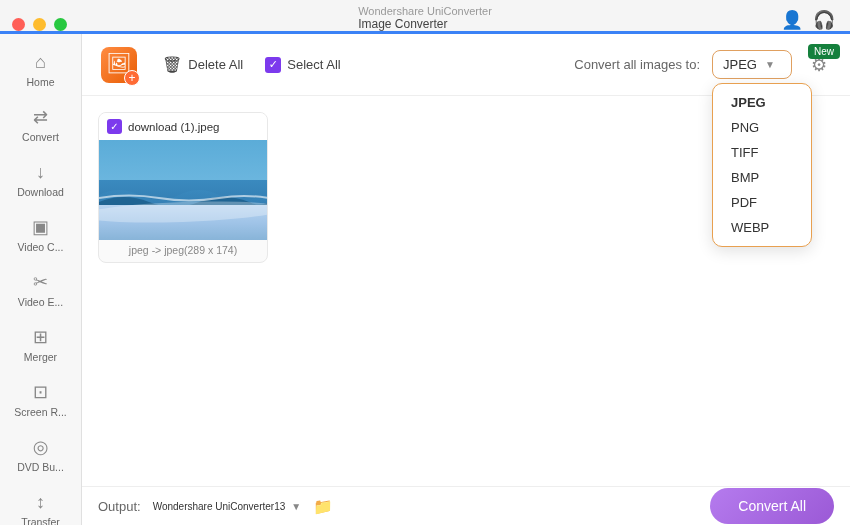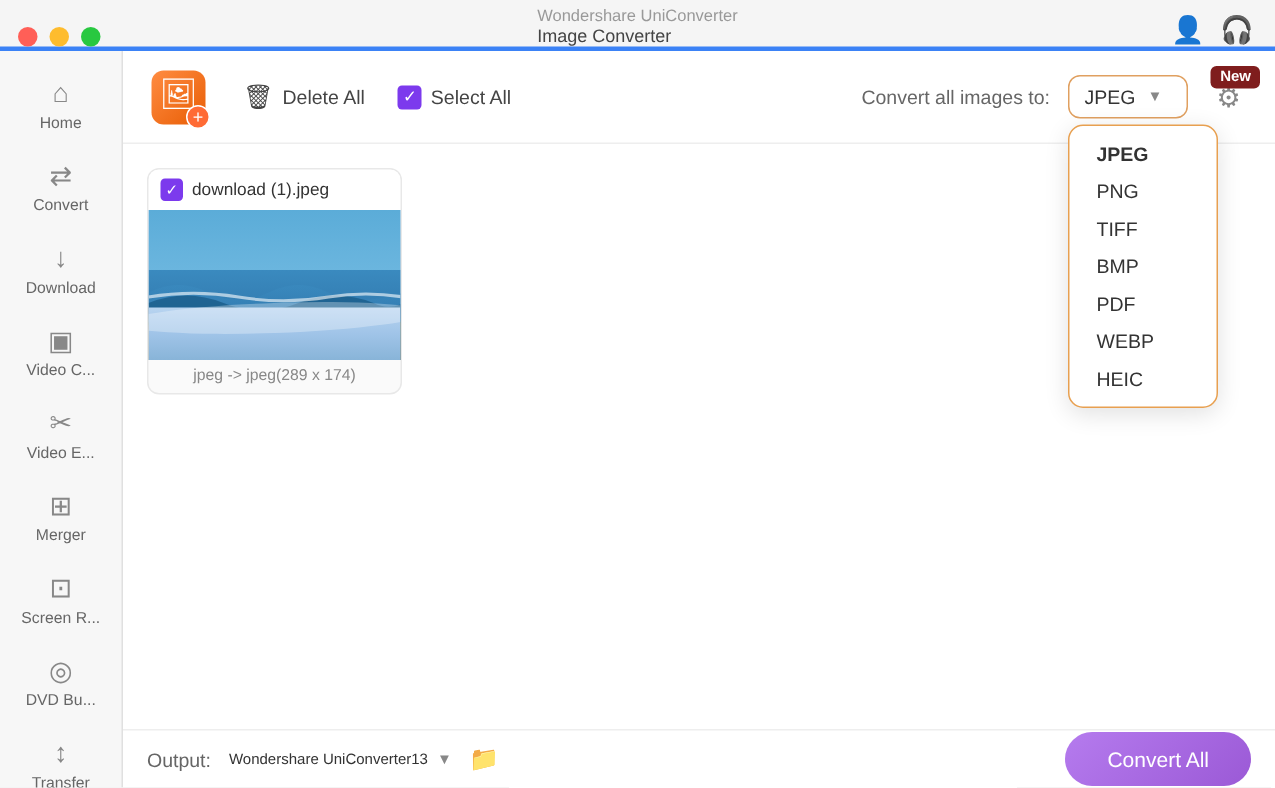--- a/index.html
+++ b/index.html
@@ -212,24 +212,24 @@
       font-size: 18px;
       color: #888;
       display: flex; align-items: center; justify-content: center;
     }
 
     
     .new-badge {
       position: absolute;
       top: 10px;
       right: 10px;
-      background: #7f1d1d;
+      background: #15803d;
       color: white;
       font-size: 10px;
-      font-weight: 700;
+      font-weight: 400;
       padding: 2px 6px;
       border-radius: 4px;
     }
 
     
     .files-area {
       flex: 1;
       padding: 16px;
       overflow-y: auto;
       position: relative;
@@ -423,21 +423,20 @@
           <span>JPEG</span>
           <span class="chevron">▼</span>
         </button>
         <div class="format-dropdown">
           <div class="format-option selected">JPEG</div>
           <div class="format-option">PNG</div>
           <div class="format-option">TIFF</div>
           <div class="format-option">BMP</div>
           <div class="format-option">PDF</div>
           <div class="format-option">WEBP</div>
-          <div class="format-option">HEIC</div>
         </div>
       </div>
 
       <button class="settings-btn">
         <span>⚙</span>
       </button>
 
       <div class="new-badge">New</div>
     </div>
 

